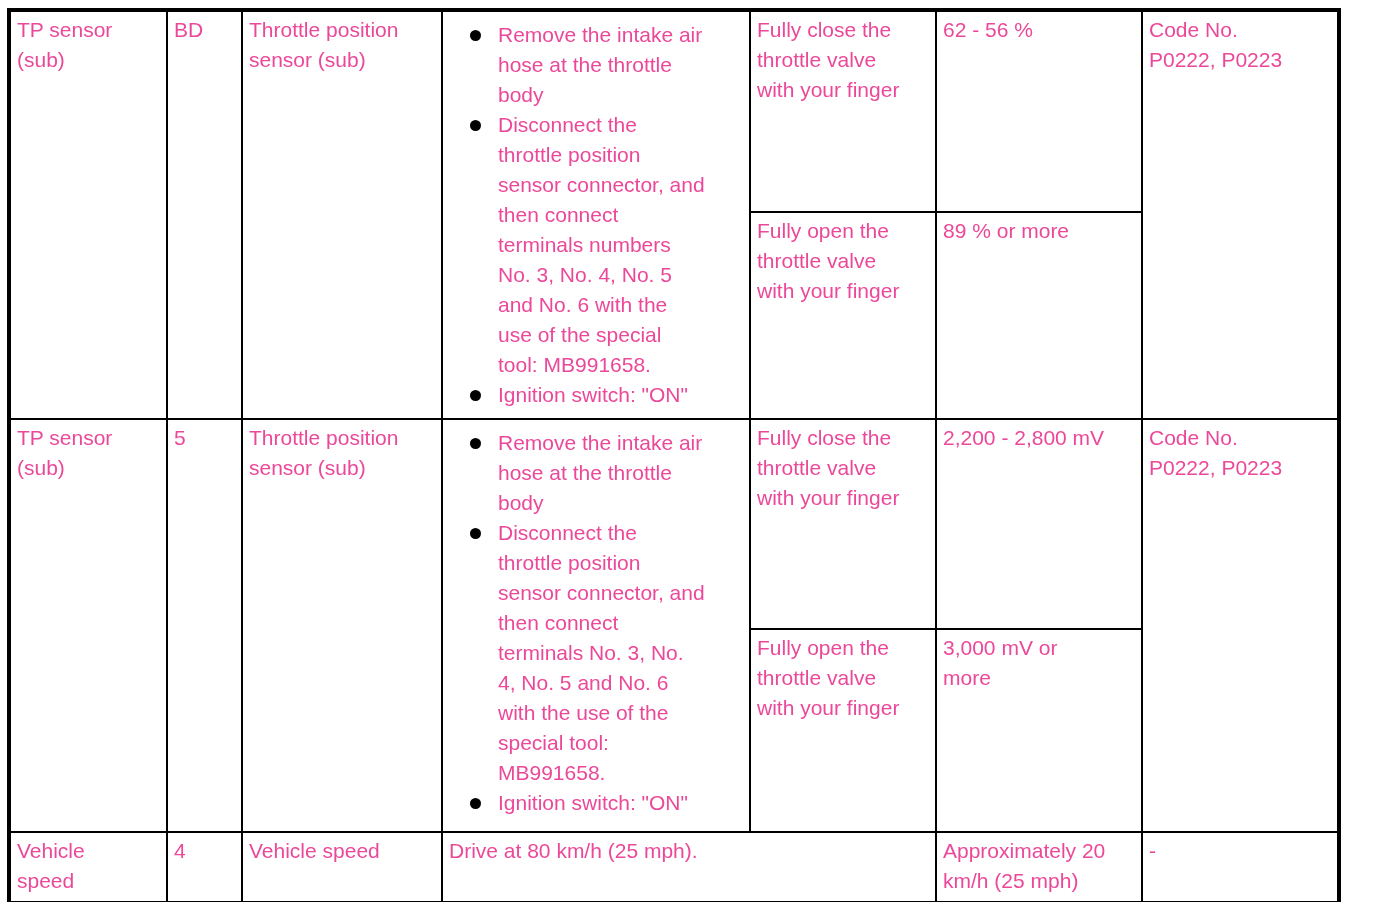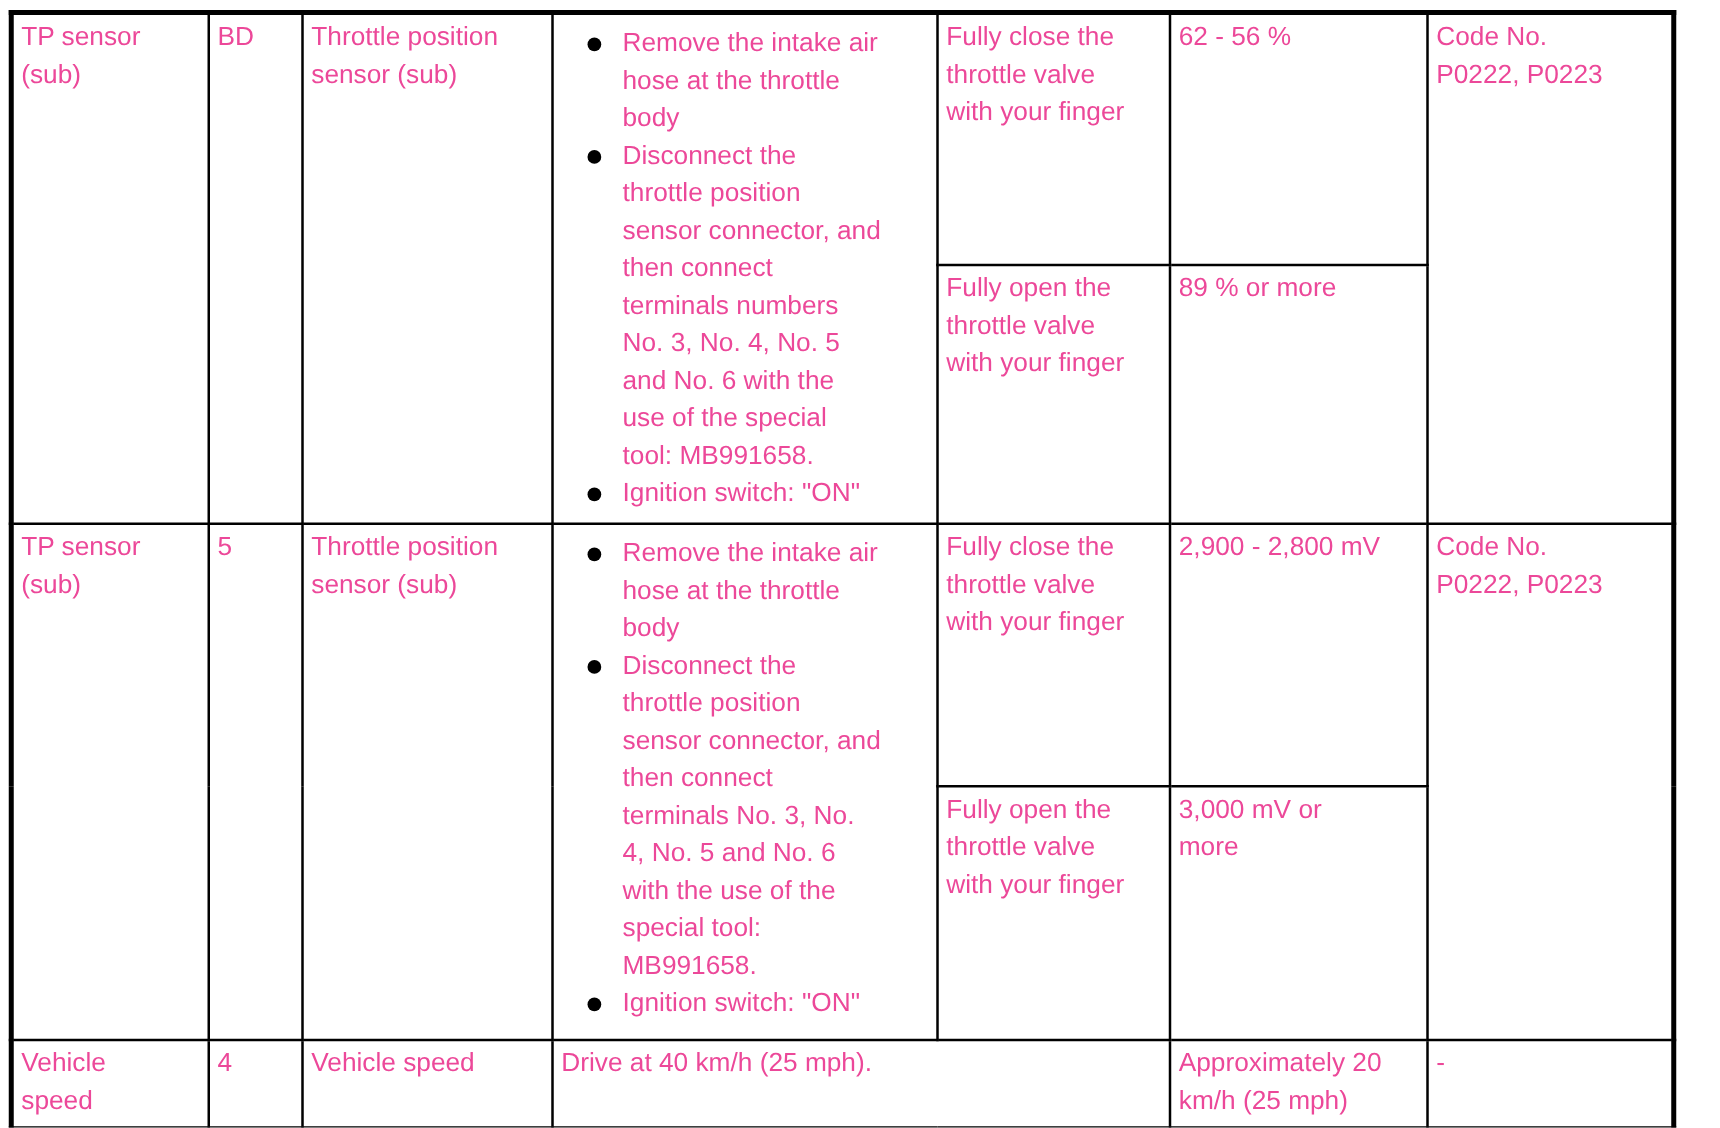--- a/index.html
+++ b/index.html
@@ -126,36 +126,36 @@
 4, No. 5 and No. 6
 with the use of the
 special tool:
 MB991658.</span></li>
           <li class="step"><span class="bullet"></span><span class="step-text">Ignition switch: "ON"</span></li>
         </ul>
       </td>
       <td>Fully close the
 throttle valve
 with your finger</td>
-      <td>2,900 - 2,800 mV</td>
+      <td>2,200 - 2,800 mV</td>
       <td rowspan="2">Code No.
 P0222, P0223</td>
     </tr>
     <tr class="r2b">
       <td>Fully open the
 throttle valve
 with your finger</td>
       <td>3,000 mV or
 more</td>
     </tr>
 
     <tr class="r3">
       <td>Vehicle
 speed</td>
       <td>4</td>
       <td>Vehicle speed</td>
-      <td colspan="2">Drive at 40 km/h (25 mph).</td>
+      <td colspan="2">Drive at 80 km/h (25 mph).</td>
       <td>Approximately 20
 km/h (25 mph)</td>
       <td>-</td>
     </tr>
   </tbody>
 </table>
 
 </body></html>

